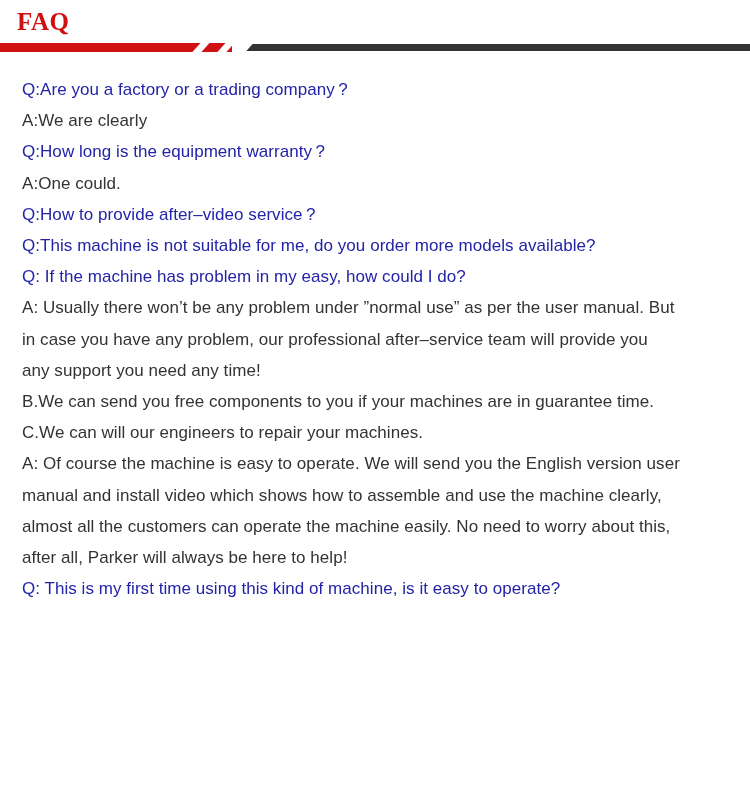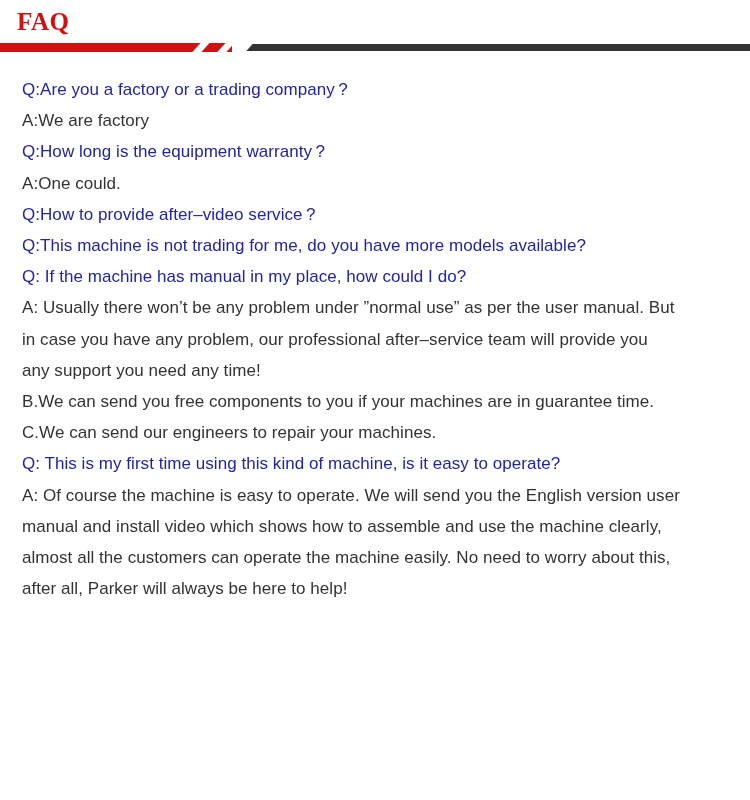--- a/index.html
+++ b/index.html
@@ -114,25 +114,25 @@
     <div class="banner-dark"></div>
     <div class="slash slash-a"></div>
     <div class="slash slash-b"></div>
     <div class="slash slash-c"></div>
   </div>
 </div>
 
 <div class="faq-body">
   <div class="faq-list" id="faq-list">
       <p class="faq-line q">Q:Are you a factory or a trading company ?</p>
-      <p class="faq-line a">A:We are factory</p>
+      <p class="faq-line a">A:We are clearly</p>
       <p class="faq-line q">Q:How long is the equipment warranty ?</p>
       <p class="faq-line a">A:One could.</p>
       <p class="faq-line q">Q:How to provide after–video service ?</p>
-      <p class="faq-line q">Q:This machine is not trading for me, do you have more models available?</p>
-      <p class="faq-line q">Q: If the machine has manual in my place, how could I do?</p>
+      <p class="faq-line q">Q:This machine is not suitable for me, do you order more models available?</p>
+      <p class="faq-line q">Q: If the machine has problem in my easy, how could I do?</p>
       <p class="faq-line a">A: Usually there won’t be any problem under ”normal use” as per the user manual. But in case you have any problem, our professional after–service team will provide you any support you need any time!</p>
       <p class="faq-line a">B.We can send you free components to you if your machines are in guarantee time.</p>
-      <p class="faq-line a">C.We can send our engineers to repair your machines.</p>
+      <p class="faq-line a">C.We can will our engineers to repair your machines.</p>
+      <p class="faq-line a">A: Of course the machine is easy to operate. We will send you the English version user manual and install video which shows how to assemble and use the machine clearly, almost all the customers can operate the machine easily. No need to worry about this, after all, Parker will always be here to help!</p>
       <p class="faq-line q">Q: This is my first time using this kind of machine, is it easy to operate?</p>
-      <p class="faq-line a">A: Of course the machine is easy to operate. We will send you the English version user manual and install video which shows how to assemble and use the machine clearly, almost all the customers can operate the machine easily. No need to worry about this, after all, Parker will always be here to help!</p>
     </div>
 </div>
 
 </body></html>

